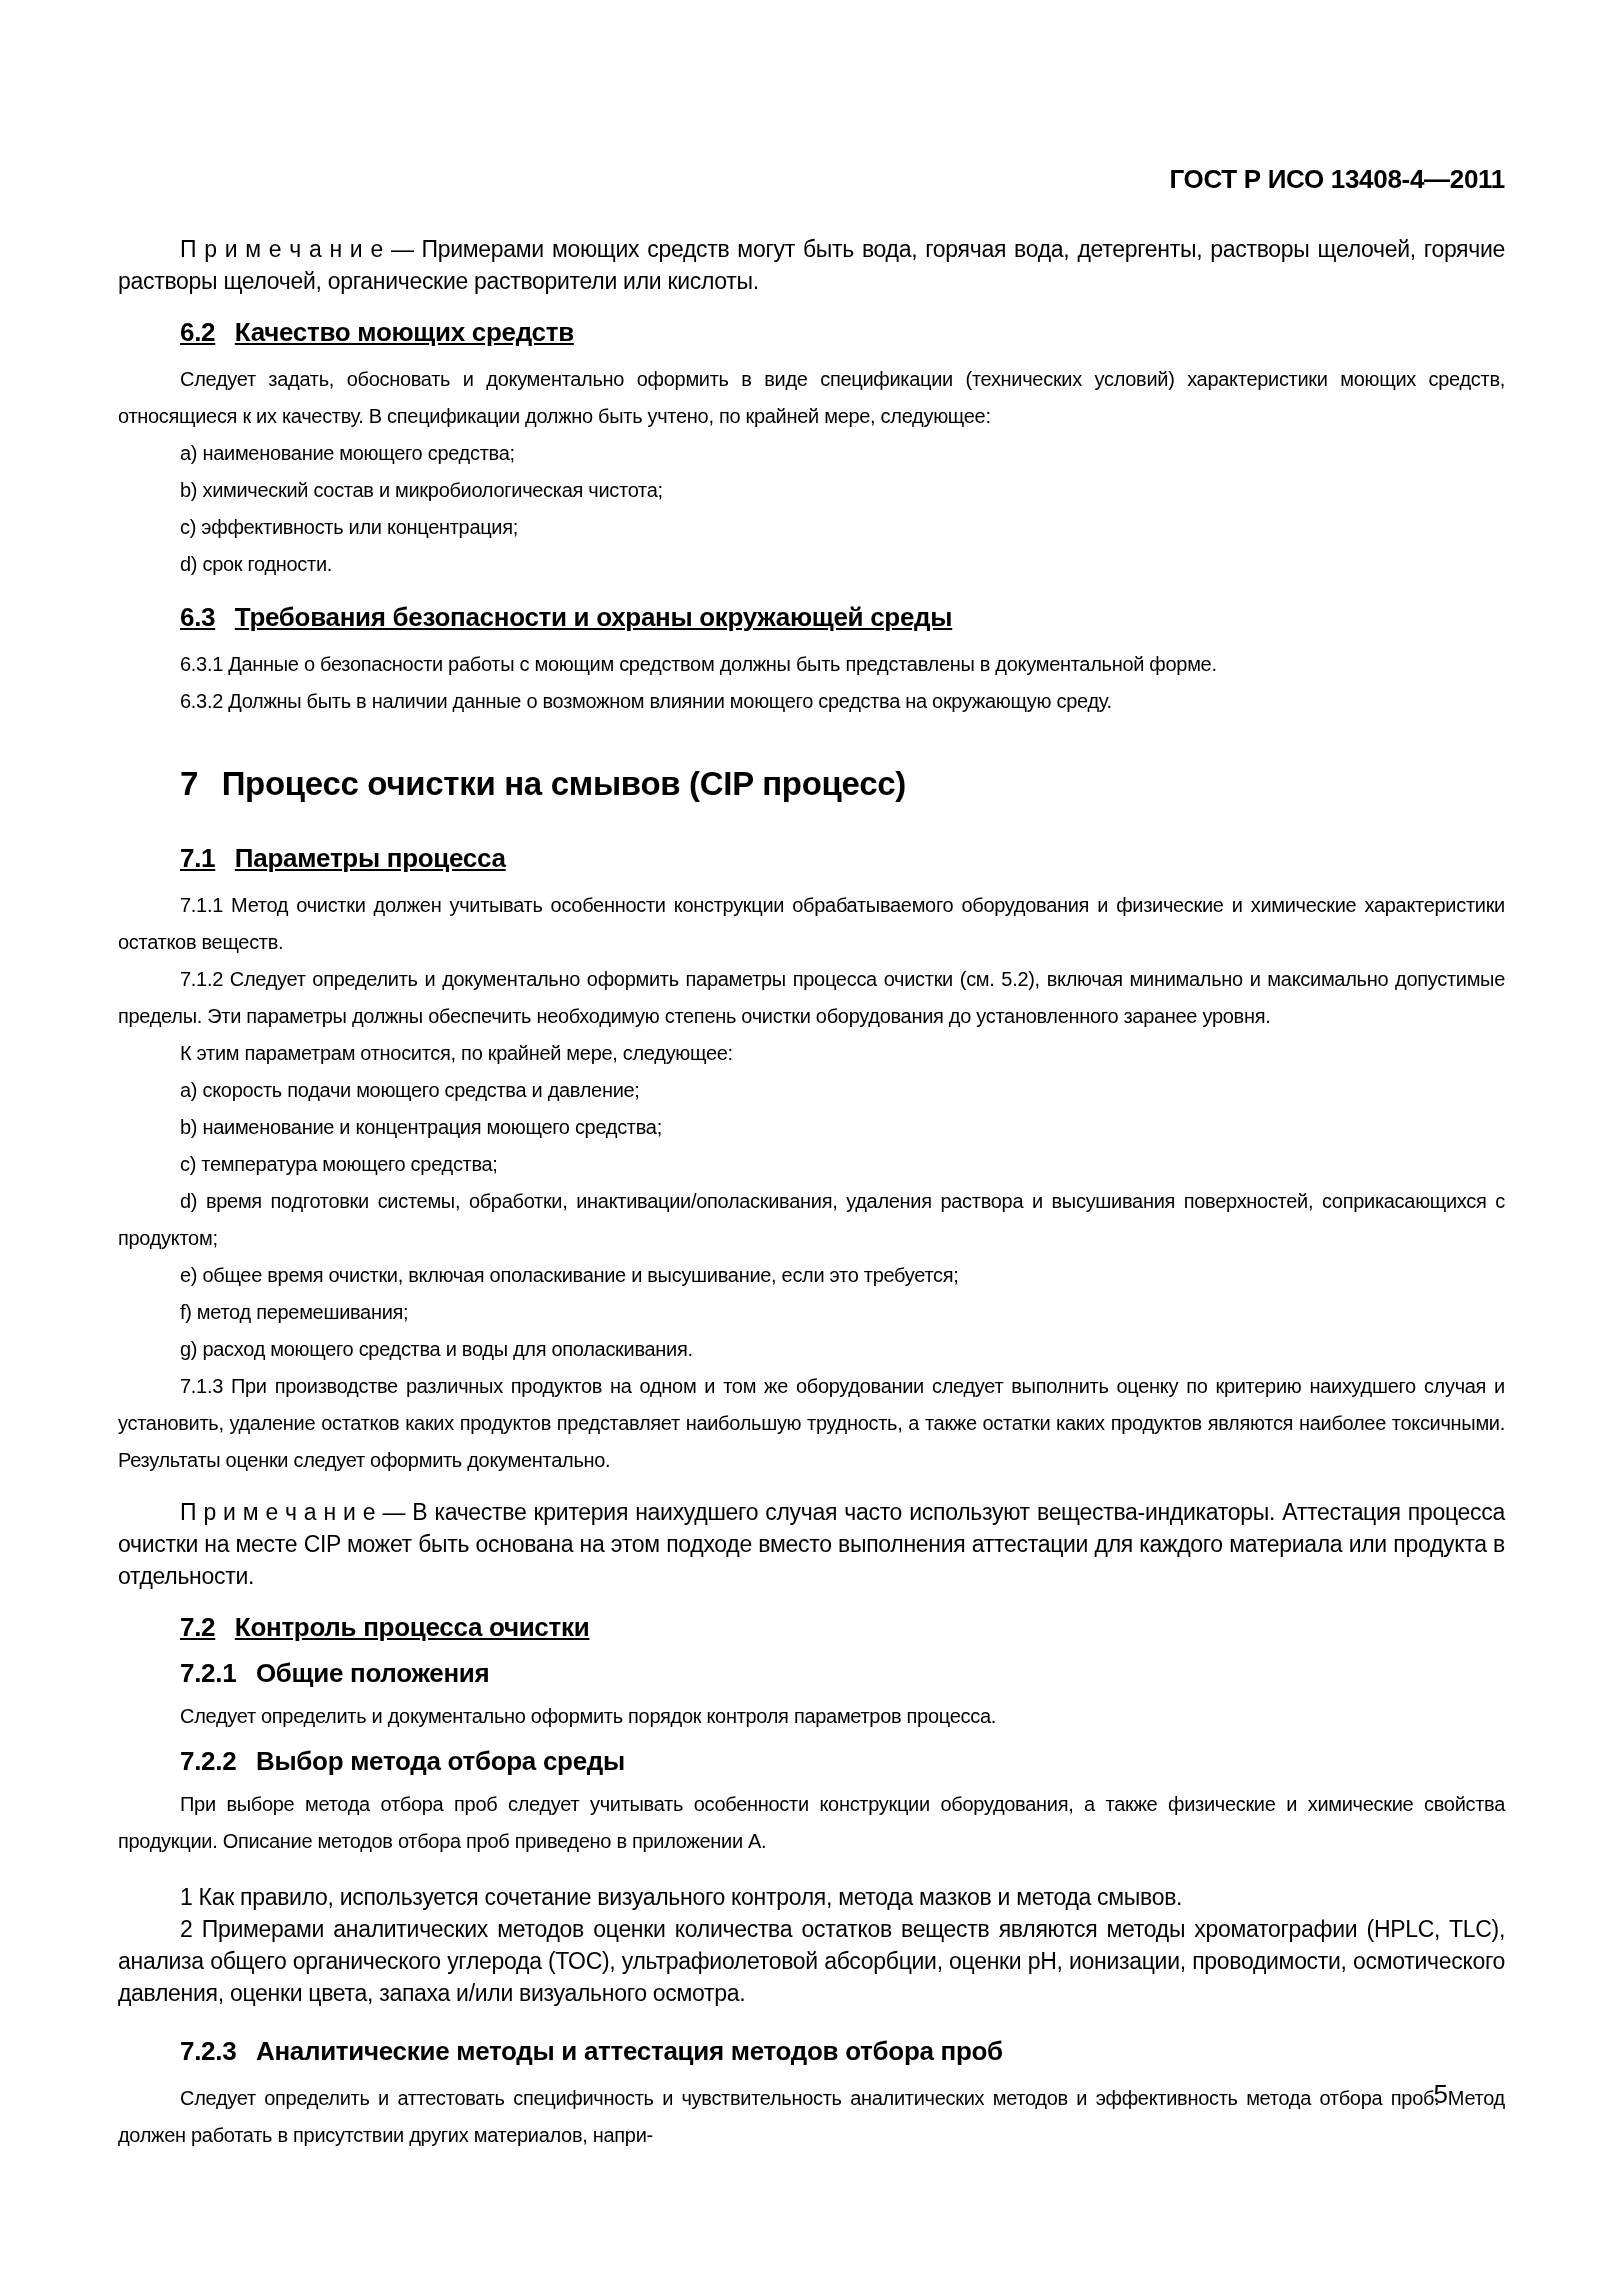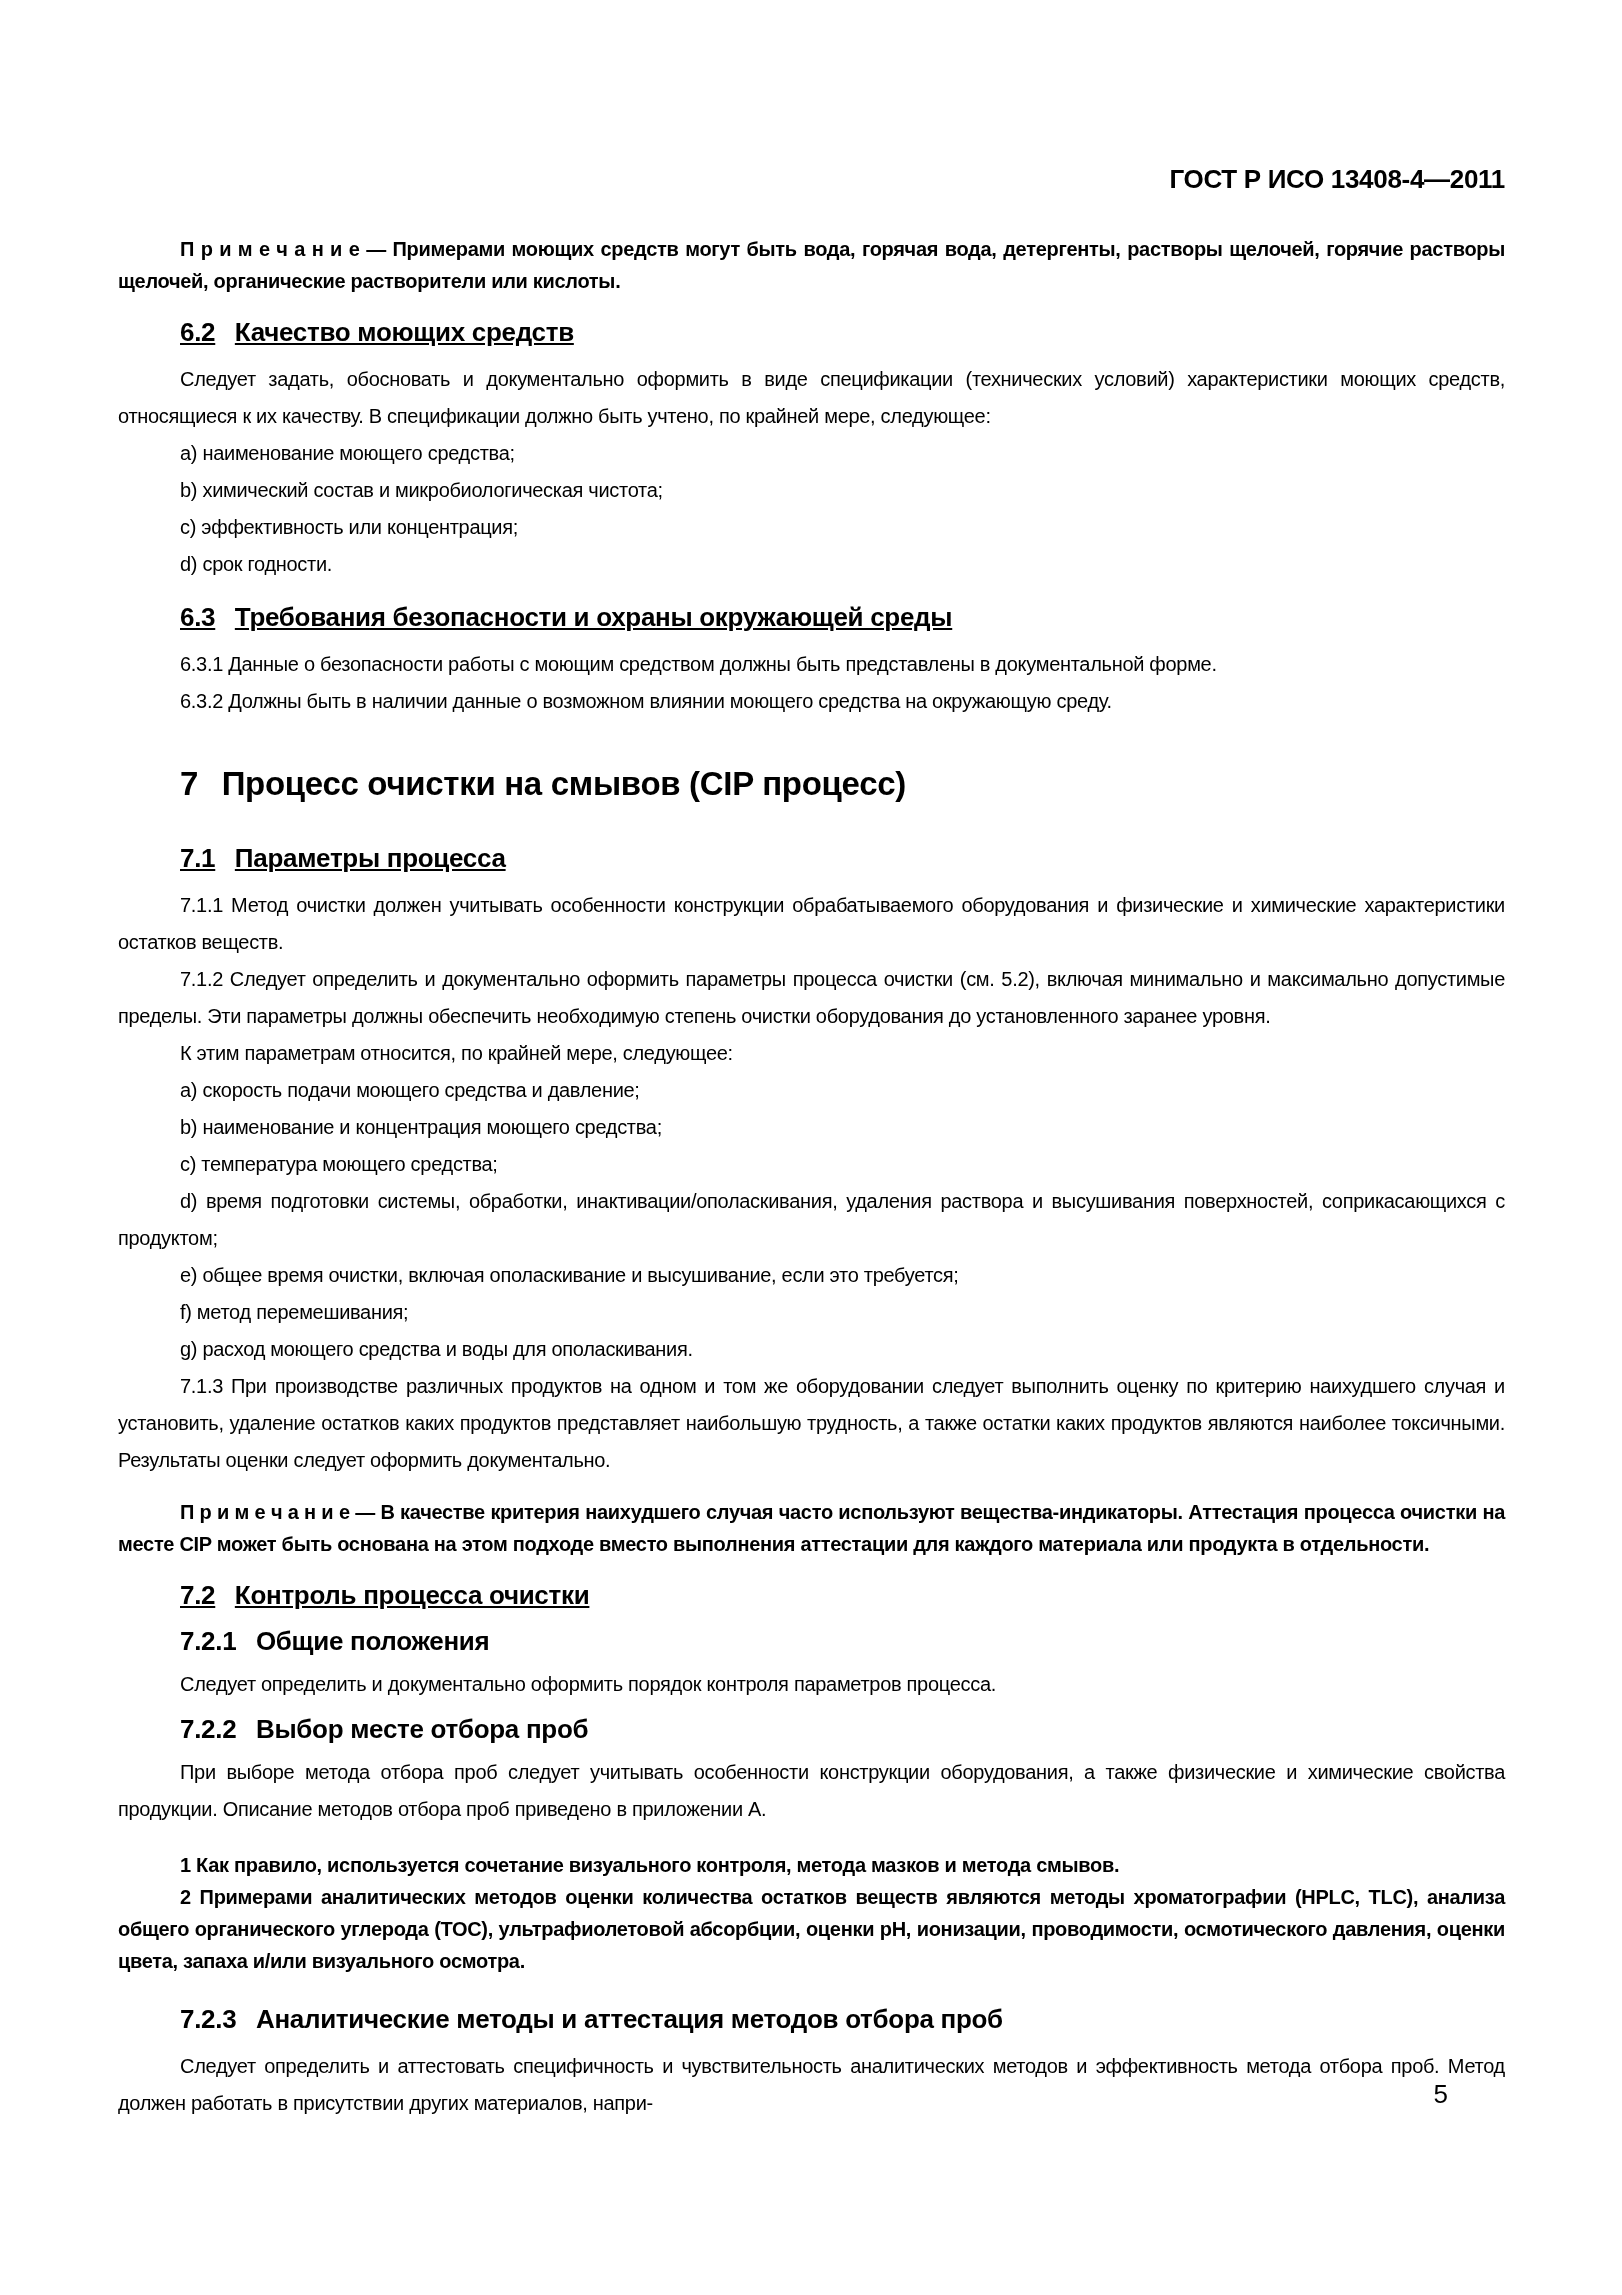--- a/index.html
+++ b/index.html
@@ -28,23 +28,22 @@
   }
   p {
     margin: 0;
     font-size: 20px;
     line-height: 37px;
     letter-spacing: -0.3px;
     text-align: justify;
     text-indent: 62px;
   }
   p.small {
-    font-size: 20px;
+    font-size: 23px;
     line-height: 32px;
-    font-weight: bold;
   }
   .note-block { margin: 17px 0 18.3px 0; }
   .notes-block { margin-top: 21px; margin-bottom: 0; }
   .notes-label {
     text-indent: 62px;
     font-size: 23px;
     line-height: 32px;
     margin: 0;
   }
   h1, h2, h3 {
@@ -115,21 +114,21 @@
 
     <p>7.1.3 При производстве различных продуктов на одном и том же оборудовании следует выполнить оценку по критерию наихудшего случая и установить, удаление остатков каких продуктов представляет наибольшую трудность, а также остатки каких продуктов являются наиболее токсичными. Результаты оценки следует оформить документально.</p>
 
     <p class="small note-block">П р и м е ч а н и е — В качестве критерия наихудшего случая часто используют вещества-индикаторы. Аттестация процесса очистки на месте CIP может быть основана на этом подходе вместо выполнения аттестации для каждого материала или продукта в отдельности.</p>
 
     <h2 class="section" style="margin-top:11.8px;"><span class="hnum">7.2</span><span>Контроль процесса очистки</span></h2>
 
     <h3 class="subsection"><span class="hnum">7.2.1</span><span>Общие положения</span></h3>
     <p>Следует определить и документально оформить порядок контроля параметров процесса.</p>
 
-    <h3 class="subsection"><span class="hnum">7.2.2</span><span>Выбор месте отбора проб</span></h3>
+    <h3 class="subsection"><span class="hnum">7.2.2</span><span>Выбор метода отбора среды</span></h3>
     <p>При выборе метода отбора проб следует учитывать особенности конструкции оборудования, а также физические и химические свойства продукции. Описание методов отбора проб приведено в приложении А.</p>
 
     <div class="notes-block">
       <p class="small">1 Как правило, используется сочетание визуального контроля, метода мазков и метода смывов.</p>
       <p class="small">2 Примерами аналитических методов оценки количества остатков веществ являются методы хроматографии (HPLC, TLC), анализа общего органического углерода (ТОС), ультрафиолетовой абсорбции, оценки рН, ионизации, проводимости, осмотического давления, оценки цвета, запаха и/или визуального осмотра.</p>
     </div>
 
     <h3 class="subsection" style="margin-top:25px; margin-bottom:11.8px;"><span class="hnum">7.2.3</span><span>Аналитические методы и аттестация методов отбора проб</span></h3>
     <p>Следует определить и аттестовать специфичность и чувствительность аналитических методов и эффективность метода отбора проб. Метод должен работать в присутствии других материалов, напри-</p>
 

